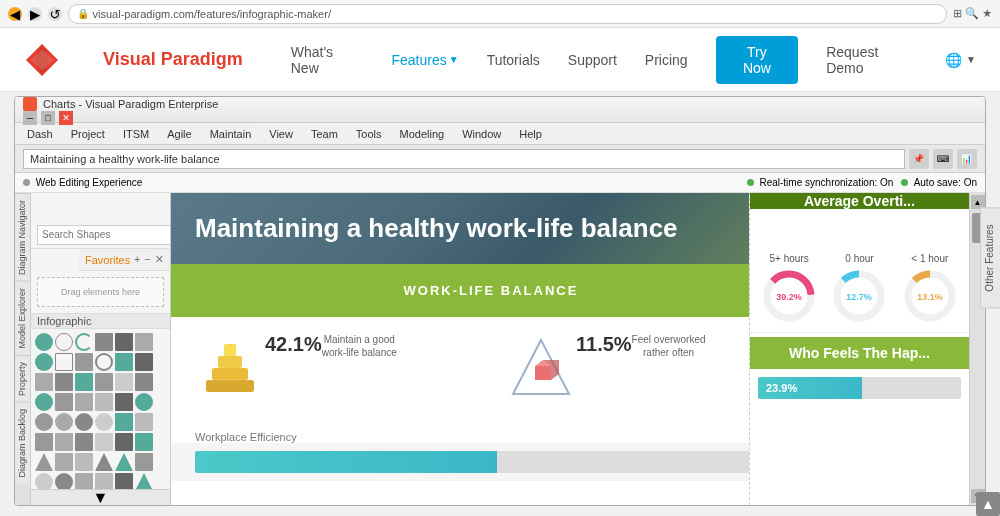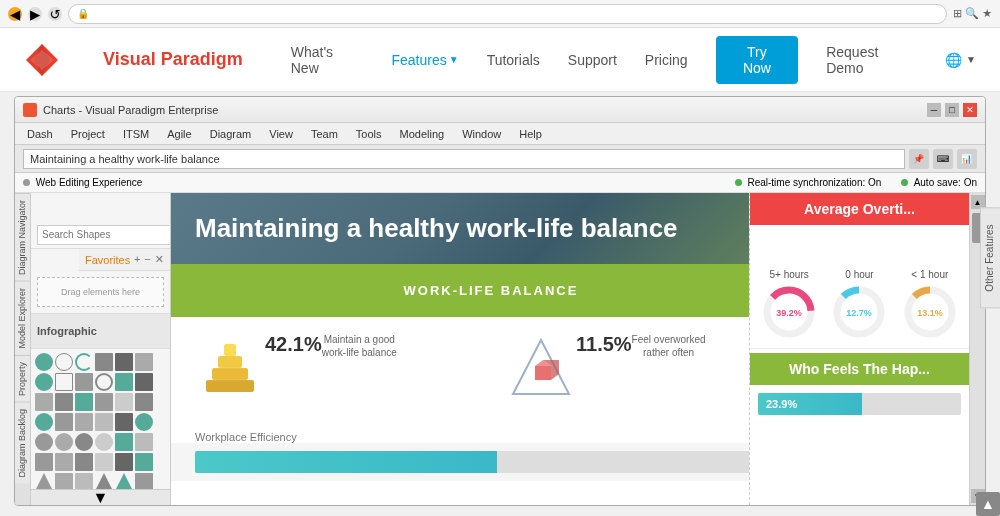--- a/index.html
+++ b/index.html
@@ -65,24 +65,24 @@
       background: #fff;
       border-radius: 4px;
       overflow: hidden;
       height: 410px;
       position: relative;
     }
     .window-titlebar {
       height: 26px;
       background: linear-gradient(to bottom, #f5f5f5, #e8e8e8);
       display: flex;
-      align-items: center;
       padding: 0 8px;
       border-bottom: 1px solid #ccc;
       justify-content: space-between;
+      flex-direction: column;
     }
     .window-title { font-size: 11px; color: #333; display: flex; align-items: center; gap: 6px; }
     .window-title-icon { width: 14px; height: 14px; background: #e53; border-radius: 2px; }
     .window-controls { display: flex; gap: 4px; }
     .win-ctrl {
       width: 14px; height: 14px; background: #bbb; border: none; cursor: pointer; display: flex; align-items: center; justify-content: center; font-size: 9px;
     }
 
     
     .app-menubar {
@@ -120,21 +120,21 @@
     .tb-icon { width: 20px; height: 20px; background: #d0d0d0; border-radius: 2px; display: flex; align-items: center; justify-content: center; font-size: 9px; cursor: pointer; }
 
     
     .status-bar {
       height: 20px;
       background: #f8f8f8;
       border-bottom: 1px solid #ddd;
       display: flex;
       align-items: center;
       padding: 0 8px;
-      gap: 20px;
+      gap: 8px;
       font-size: 10px;
     }
     .status-dot { width: 7px; height: 7px; border-radius: 50%; display: inline-block; margin-right: 3px; }
 
     
     .app-content {
       display: flex;
       height: calc(100% - 96px);
       overflow: hidden;
     }
@@ -203,30 +203,29 @@
       border: 1px dashed #bbb;
       margin: 6px;
       display: flex;
       align-items: center;
       justify-content: center;
       font-size: 9px;
       color: #999;
       background: #fafafa;
     }
     .infographic-header {
-      height: 36px;
+      height: 16px;
       background: #e8e8e8;
       display: flex;
       align-items: center;
       padding: 0 6px;
       font-size: 11px;
       color: #555;
       border-bottom: 1px solid #ddd;
       border-top: 1px solid #ddd;
-      font-weight: bold;
     }
     .shapes-grid {
       display: flex;
       flex-wrap: wrap;
       gap: 2px;
       padding: 4px;
       overflow-y: auto;
       flex: 1;
     }
     .shape-item {
@@ -322,26 +321,25 @@
       font-size: 11px;
       font-weight: bold;
       color: #fff;
     }
     .section-label {
       font-size: 11px;
       color: #777;
       padding: 4px 24px 0;
     }
     .avg-overtime-header {
-      background: #ef4444;
+      background: #4d7c0f;
       color: #fff;
       font-size: 14px;
       font-weight: bold;
       text-align: center;
-      padding: 8px;
     }
     .overtime-stats {
       display: flex;
       justify-content: space-around;
       padding: 8px 4px;
       border-bottom: 1px solid #eee;
     }
     .ot-stat { text-align: center; }
     .ot-label { font-size: 10px; color: #555; margin-bottom: 4px; margin-top: 36px; }
     .donut-container { width: 56px; height: 56px; position: relative; margin: 0 auto; }
@@ -448,20 +446,21 @@
   </style>
 </head>
 <body>
 
 <div class="browser-bar">
   <button class="browser-btn" style="background:#f5a623">◀</button>
   <button class="browser-btn" style="background:#ddd">▶</button>
   <button class="browser-btn" style="background:#ddd">↺</button>
   <div class="url-bar">
     <span style="color:#555;font-size:10px">🔒</span>&nbsp;
+    <span>visual-paradigm.com/features/infographic-maker/</span>
   </div>
   <div class="browser-icons">
     <span style="font-size:11px;color:#666">⊞ 🔍 ★</span>
   </div>
 </div>
 
 <div class="site-nav">
   <div class="logo-area">
     <div style="width:36px;height:36px;position:relative">
       <svg width="36" height="36" viewBox="0 0 36 36">
@@ -499,21 +498,21 @@
       <button class="win-ctrl">□</button>
       <button class="win-ctrl" style="background:#e74c3c;color:#fff">✕</button>
     </div>
   </div>
 
   <div class="app-menubar">
     <span class="menu-item">Dash</span>
     <span class="menu-item">Project</span>
     <span class="menu-item">ITSM</span>
     <span class="menu-item">Agile</span>
-    <span class="menu-item">Diagram</span>
+    <span class="menu-item">Maintain</span>
     <span class="menu-item">View</span>
     <span class="menu-item">Team</span>
     <span class="menu-item">Tools</span>
     <span class="menu-item">Modeling</span>
     <span class="menu-item">Window</span>
     <span class="menu-item">Help</span>
   </div>
 
   <div class="app-toolbar">
     <div class="toolbar-path">

